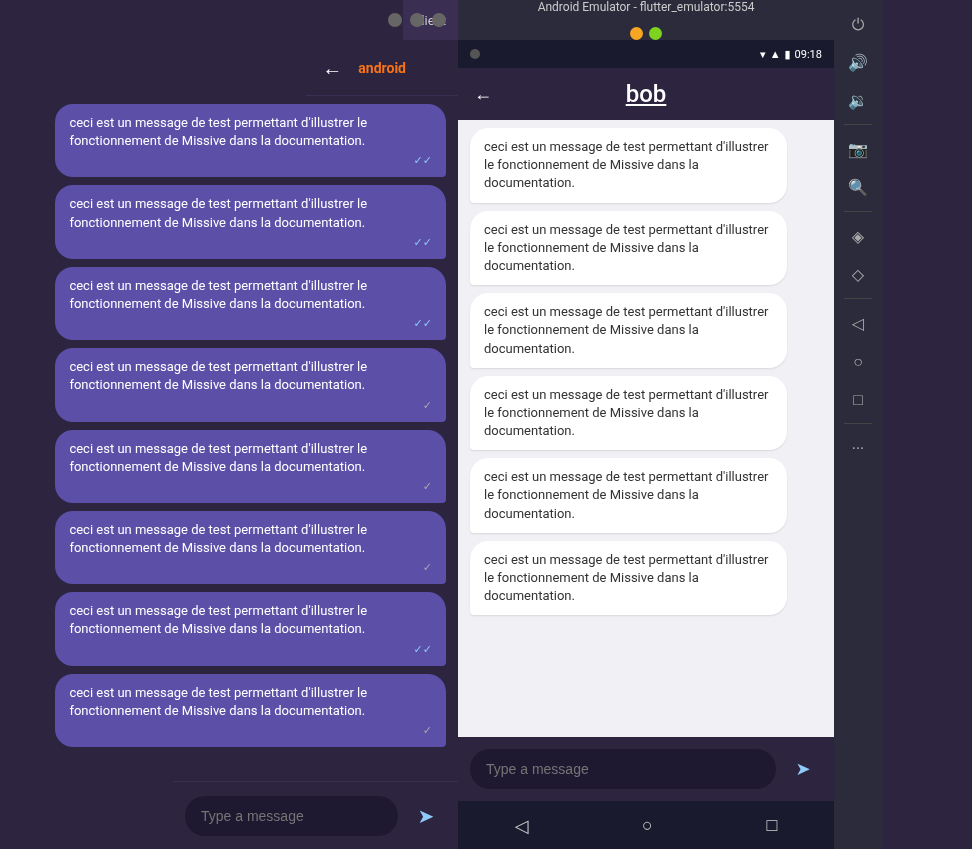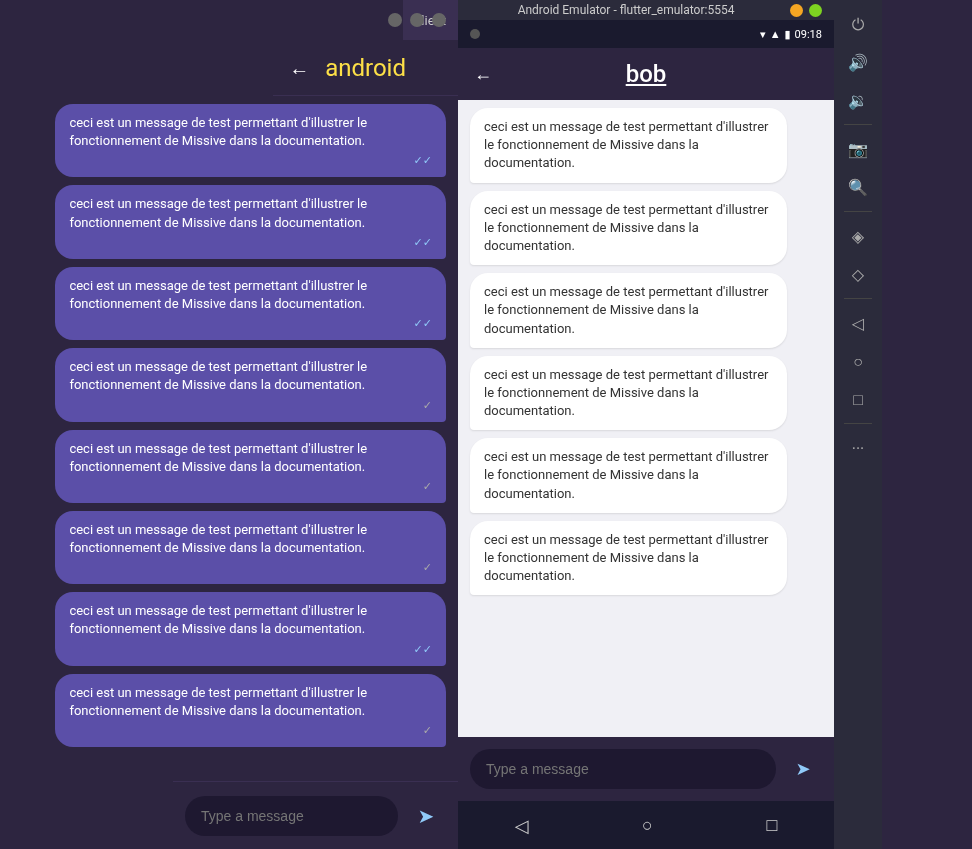--- a/index.html
+++ b/index.html
@@ -63,23 +63,23 @@
       border-bottom: 1px solid #3a2f52;
     }
 
     .back-arrow {
       color: #fff;
       font-size: 20px;
       cursor: pointer;
     }
 
     .left-header-title {
-      color: #fde047;
-      font-size: 24px;
-      font-weight: 400;
+      color: #f97316;
+      font-size: 14px;
+      font-weight: 700;
       flex: 1;
       text-align: center;
       margin-right: 36px;
     }
 
     .messages-container {
       flex: 1;
       overflow-y: auto;
       padding: 8px 12px;
       display: flex;
@@ -154,26 +154,27 @@
     }
 
     .emulator-window {
       flex: 1;
       background: #1a1a2e;
       display: flex;
       flex-direction: column;
     }
 
     .emulator-titlebar {
-      height: 20px;
+      height: 40px;
       background: #2b2b3b;
       display: flex;
       align-items: center;
       padding: 0 12px;
       gap: 8px;
+      flex-direction: column;
     }
 
     .emulator-title-text {
       color: #ccc;
       font-size: 12px;
       flex: 1;
       text-align: center;
     }
 
     .emulator-win-controls {

